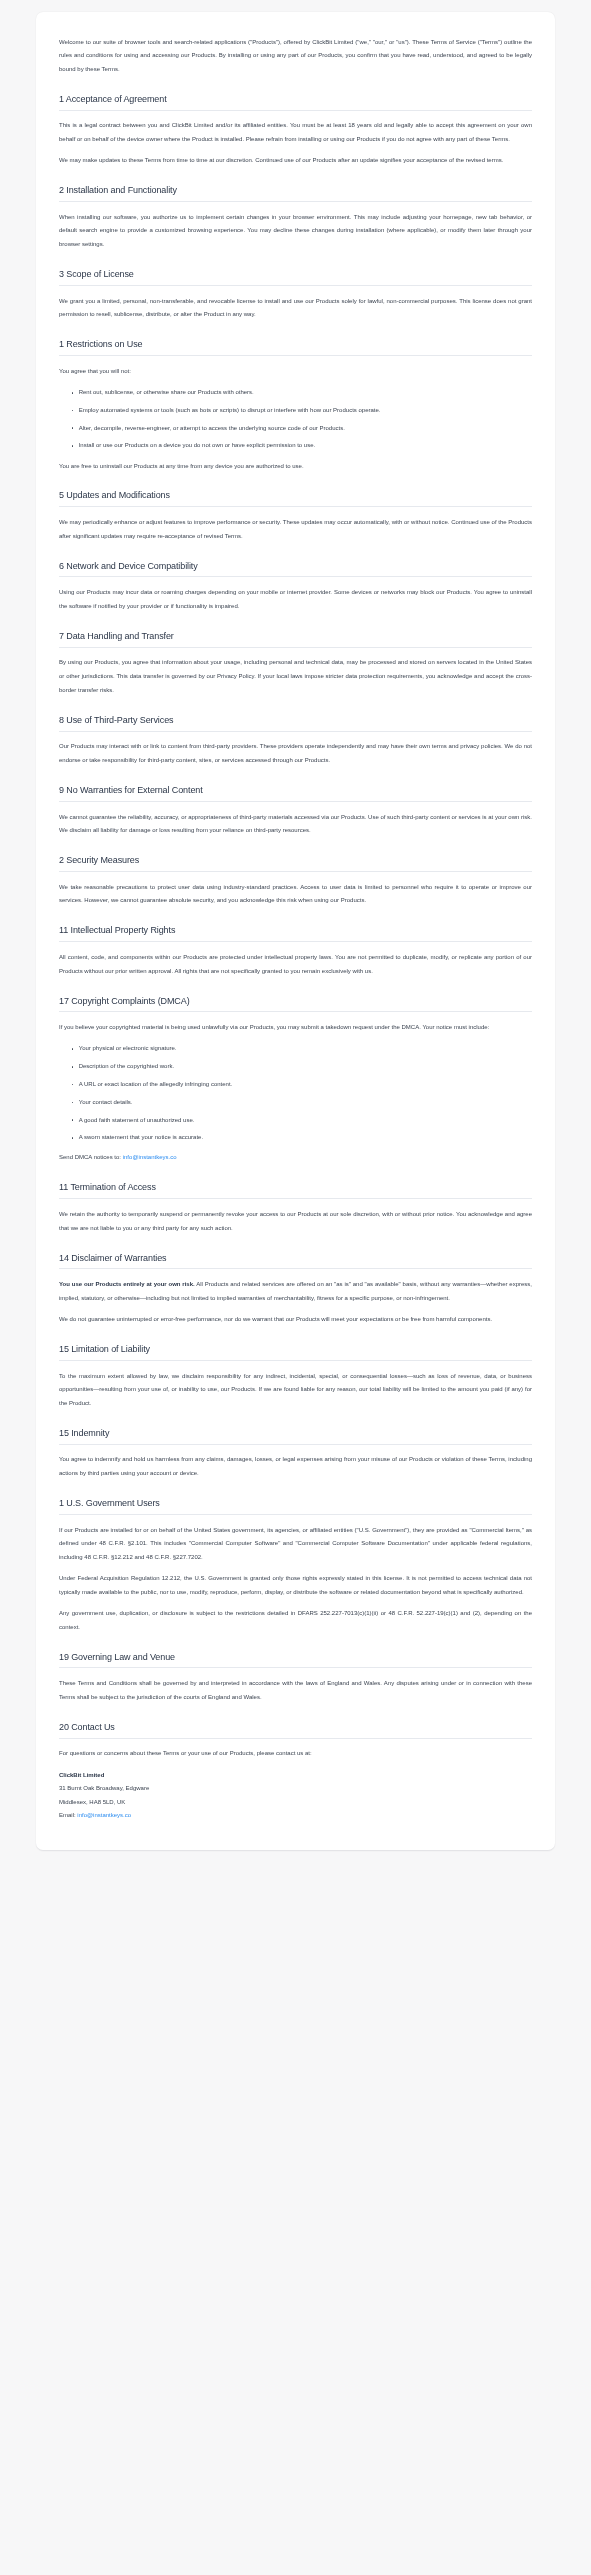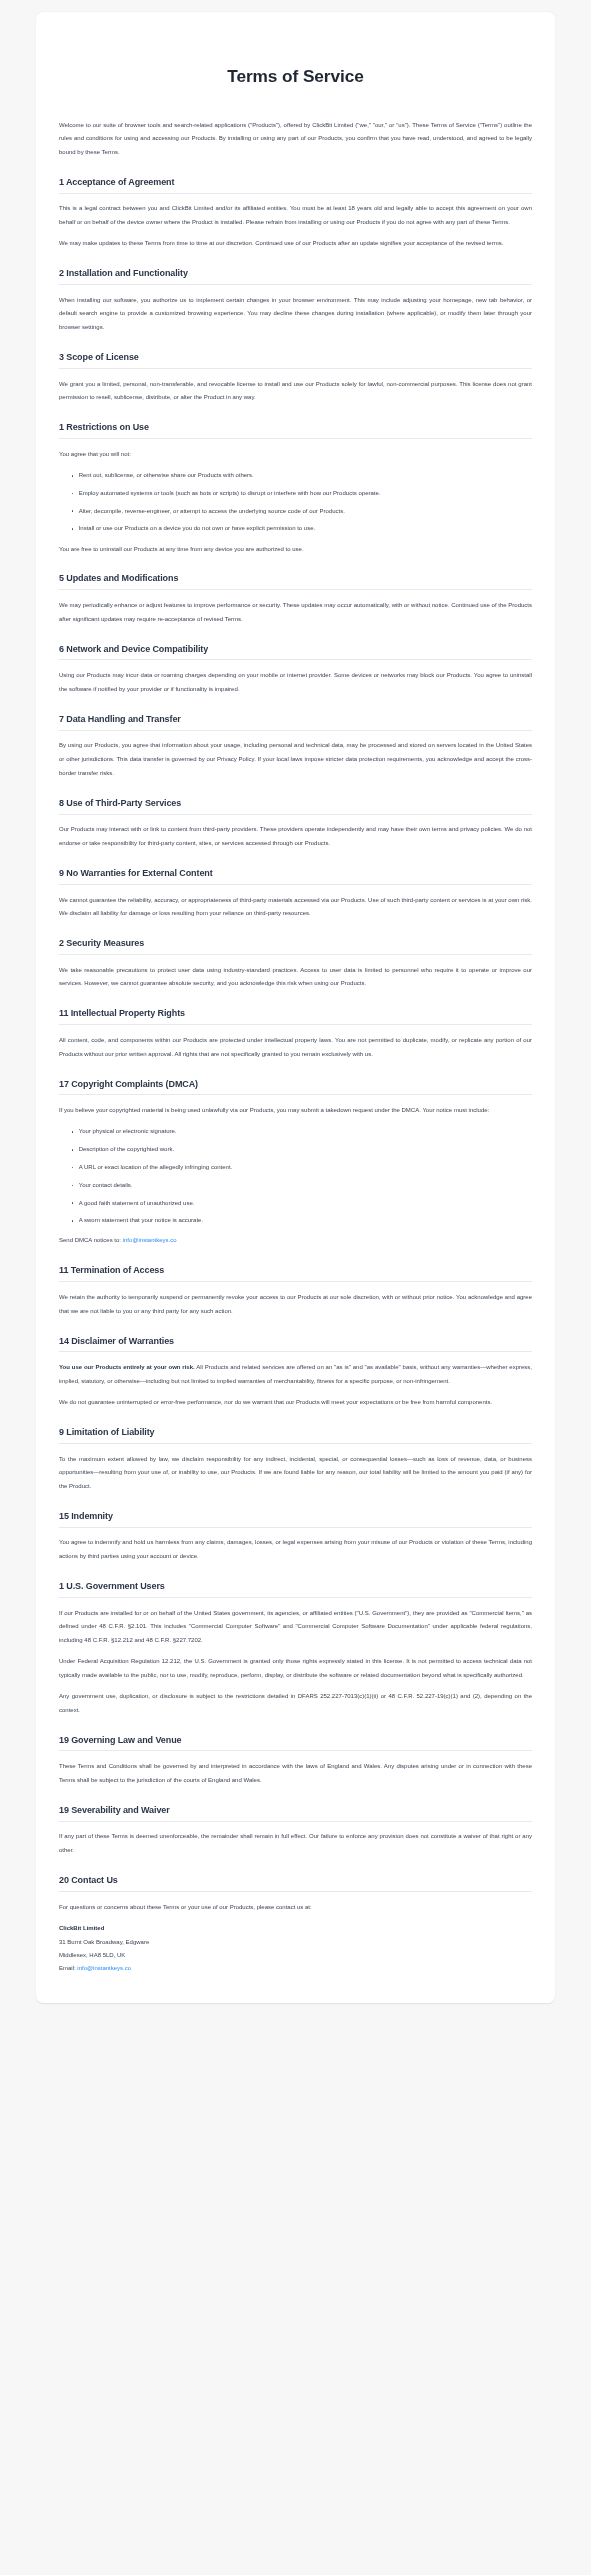--- a/index.html
+++ b/index.html
@@ -35,21 +35,21 @@
     font-size: 6px;
     line-height: 2.28;
     color: #3c4451;
     text-align: justify;
     margin: 0 0 7.5px 0;
   }
   p.body-text:last-child { margin-bottom: 0; }
   .section { margin-top: 17.3px; }
   .section-heading {
     font-size: 9px;
-    font-weight: bold;
+    font-weight: normal;
     color: #2b3648;
     margin: 0 0 5.8px 0;
     letter-spacing: -0.1px;
   }
   .heading-rule {
     height: 0.6px;
     background: #e6e9ee;
     border: 0;
     margin: 0 0 9.2px 0;
   }
@@ -91,21 +91,20 @@
     margin: 0;
   }
   .contact-line.company { font-weight: bold; color: #2b3648; }
 </style>
 </head>
 <body>
 
 <div class="page-wrap">
   <div class="card">
 
-    <h1 class="doc-title">Terms of Service</h1>
 
     <p class="body-text">Welcome to our suite of browser tools and search-related applications ("Products"), offered by ClickBit Limited ("we," "our," or "us"). These Terms of Service ("Terms") outline the rules and conditions for using and accessing our Products. By installing or using any part of our Products, you confirm that you have read, understood, and agreed to be legally bound by these Terms.</p>
 
     <div class="section">
       <h2 class="section-heading">1 Acceptance of Agreement</h2>
       <hr class="heading-rule">
       <p class="body-text">This is a legal contract between you and ClickBit Limited and/or its affiliated entities. You must be at least 18 years old and legally able to accept this agreement on your own behalf or on behalf of the device owner where the Product is installed. Please refrain from installing or using our Products if you do not agree with any part of these Terms.</p>
       <p class="body-text">We may make updates to these Terms from time to time at our discretion. Continued use of our Products after an update signifies your acceptance of the revised terms.</p>
     </div>
 
@@ -200,21 +199,21 @@
     </div>
 
     <div class="section">
       <h2 class="section-heading">14 Disclaimer of Warranties</h2>
       <hr class="heading-rule">
       <p class="body-text"><span class="strong-lead">You use our Products entirely at your own risk.</span><span> All Products and related services are offered on an "as is" and "as available" basis, without any warranties—whether express, implied, statutory, or otherwise—including but not limited to implied warranties of merchantability, fitness for a specific purpose, or non-infringement.</span></p>
       <p class="body-text">We do not guarantee uninterrupted or error-free performance, nor do we warrant that our Products will meet your expectations or be free from harmful components.</p>
     </div>
 
     <div class="section">
-      <h2 class="section-heading">9 Limitation of Liability</h2>
+      <h2 class="section-heading">15 Limitation of Liability</h2>
       <hr class="heading-rule">
       <p class="body-text">To the maximum extent allowed by law, we disclaim responsibility for any indirect, incidental, special, or consequential losses—such as loss of revenue, data, or business opportunities—resulting from your use of, or inability to use, our Products. If we are found liable for any reason, our total liability will be limited to the amount you paid (if any) for the Product.</p>
     </div>
 
     <div class="section">
       <h2 class="section-heading">15 Indemnity</h2>
       <hr class="heading-rule">
       <p class="body-text">You agree to indemnify and hold us harmless from any claims, damages, losses, or legal expenses arising from your misuse of our Products or violation of these Terms, including actions by third parties using your account or device.</p>
     </div>
 
@@ -225,25 +224,20 @@
       <p class="body-text">Under Federal Acquisition Regulation 12.212, the U.S. Government is granted only those rights expressly stated in this license. It is not permitted to access technical data not typically made available to the public, nor to use, modify, reproduce, perform, display, or distribute the software or related documentation beyond what is specifically authorized.</p>
       <p class="body-text">Any government use, duplication, or disclosure is subject to the restrictions detailed in DFARS 252.227-7013(c)(1)(ii) or 48 C.F.R. 52.227-19(c)(1) and (2), depending on the context.</p>
     </div>
 
     <div class="section">
       <h2 class="section-heading">19 Governing Law and Venue</h2>
       <hr class="heading-rule">
       <p class="body-text">These Terms and Conditions shall be governed by and interpreted in accordance with the laws of England and Wales. Any disputes arising under or in connection with these Terms shall be subject to the jurisdiction of the courts of England and Wales.</p>
     </div>
 
-    <div class="section">
-      <h2 class="section-heading">19 Severability and Waiver</h2>
-      <hr class="heading-rule">
-      <p class="body-text">If any part of these Terms is deemed unenforceable, the remainder shall remain in full effect. Our failure to enforce any provision does not constitute a waiver of that right or any other.</p>
-    </div>
 
     <div class="section">
       <h2 class="section-heading">20 Contact Us</h2>
       <hr class="heading-rule">
       <p class="body-text" style="text-align:left;">For questions or concerns about these Terms or your use of our Products, please contact us at:</p>
       <div class="contact-block">
         <p class="contact-line company">ClickBit Limited</p>
         <p class="contact-line">31 Burnt Oak Broadway, Edgware</p>
         <p class="contact-line">Middlesex, HA8 5LD, UK</p>
         <p class="contact-line"><span>Email: </span><a class="email-link" href="#">info@instantkeys.co</a></p>

